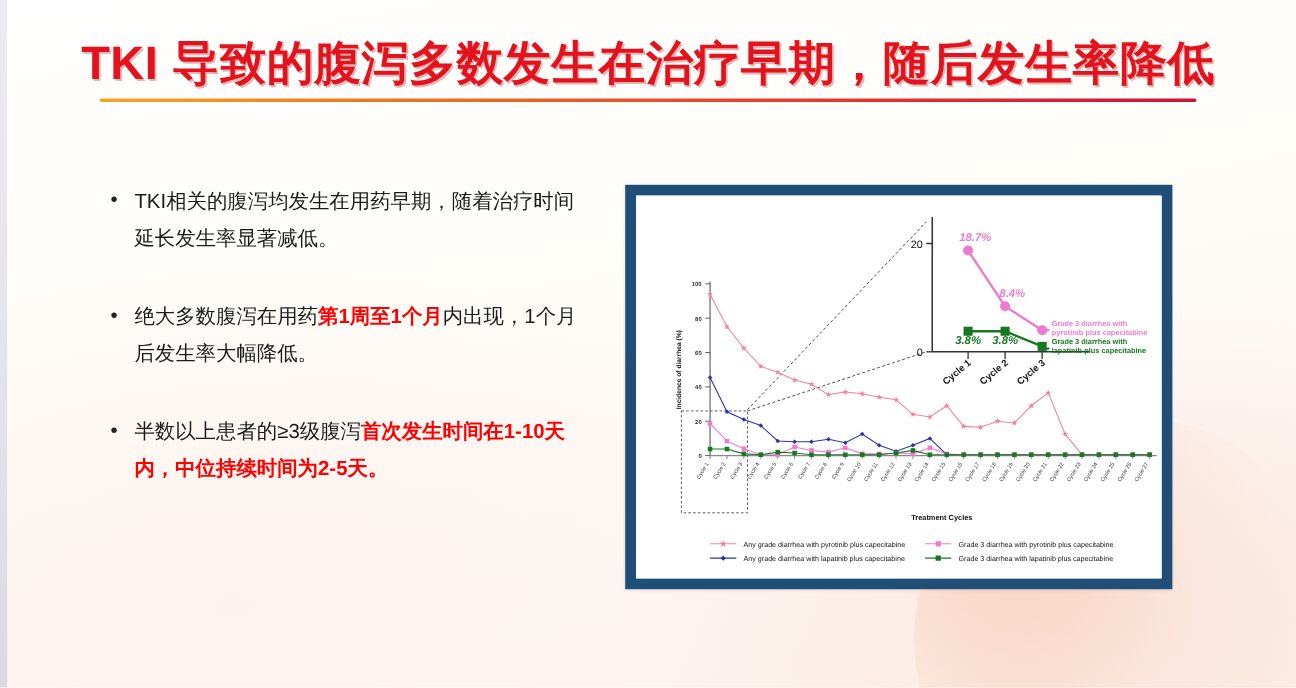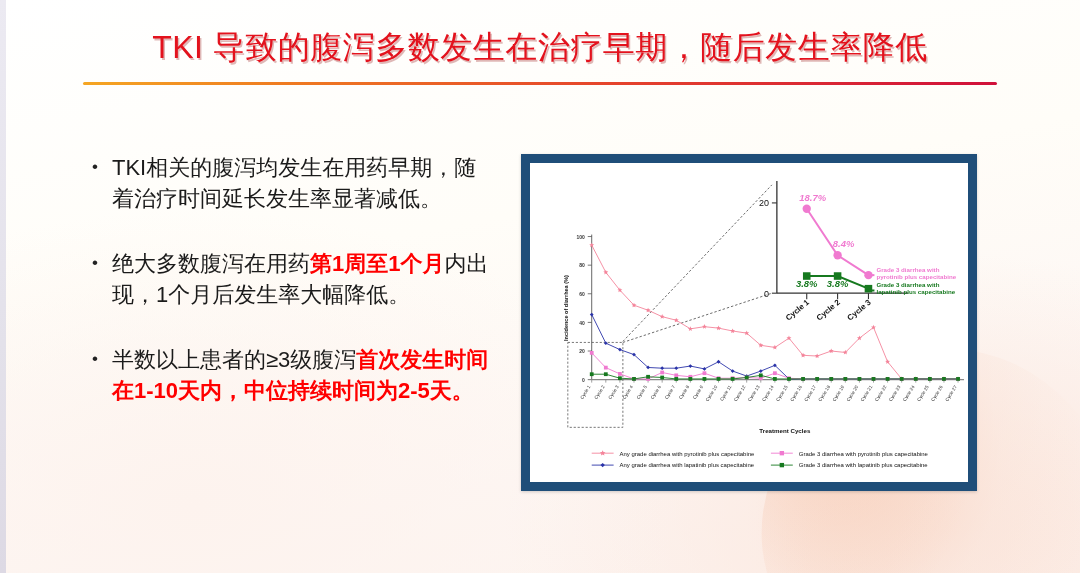--- a/index.html
+++ b/index.html
@@ -24,34 +24,34 @@
     transform:rotate(-18deg); border-radius:55% 45% 60% 40%/50% 55% 45% 50%;
   }
   .petal2 {
     position:absolute; right:110px; bottom:-90px; width:230px; height:300px;
     background:radial-gradient(ellipse at 50% 10%, rgba(248,214,196,.55) 0%, rgba(255,255,255,0) 70%);
     transform:rotate(12deg); border-radius:60% 40% 50% 50%/60% 50% 50% 40%;
   }
 
   .title-wrap { position:absolute; left:0; top:26px; width:1080px; text-align:center; }
   .title {
-    font-size:32px; font-weight:normal; color:#e3121d; letter-spacing:.5px;
+    font-size:39px; font-weight:bold; color:#e3121d; letter-spacing:.5px;
     text-shadow:1.5px 1.5px 0 rgba(150,20,20,.30);
     white-space:nowrap;
   }
   .title-rule {
     position:absolute; left:83px; top:82px; width:914px; height:3px;
     background:linear-gradient(90deg,#f5a623 0%,#ef7b21 22%,#e5432c 58%,#d0103a 100%);
     border-radius:2px;
   }
 
   .bullets { position:absolute; left:92px; top:152px; width:400px; }
   .bullet { display:flex; margin-bottom:34px; }
   .dot { flex:0 0 20px; color:#222; font-size:17px; line-height:30px; }
-  .btext { font-size:22px; line-height:31px; color:#1b1b1b; }
+  .btext { font-size:17px; line-height:31px; color:#1b1b1b; }
   .hl { color:#ff0000;font-weight:bold; }
 
   .chart-frame {
     position:absolute; left:521px; top:154px; width:456px; height:337px;
     border:9px solid #1f4e79; background:#ffffff; box-sizing:border-box;
     box-shadow:0 1px 3px rgba(0,0,0,.18);
   }
   .chart-inner { position:relative; width:100%; height:100%; background:#fff; }
   svg.chart { display:block; width:100%; height:100%; }
 </style>

